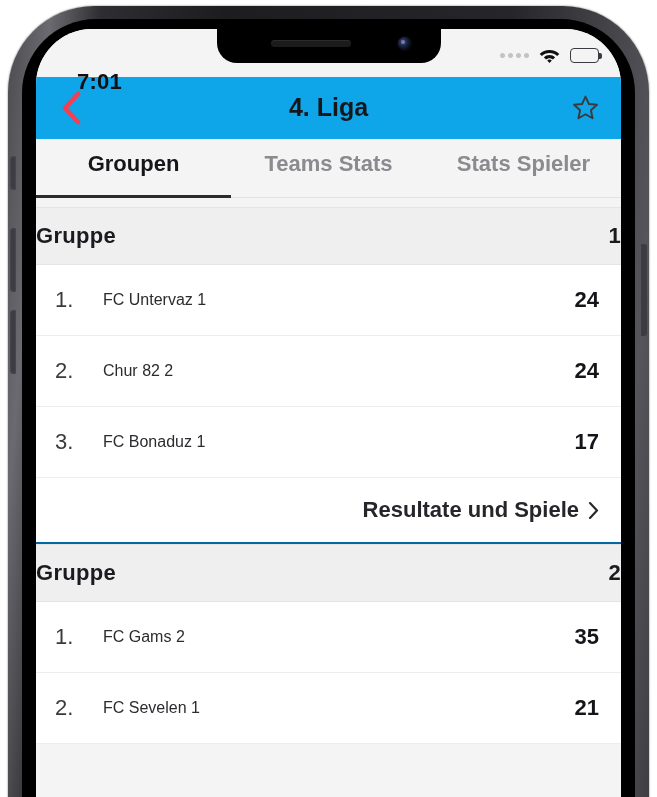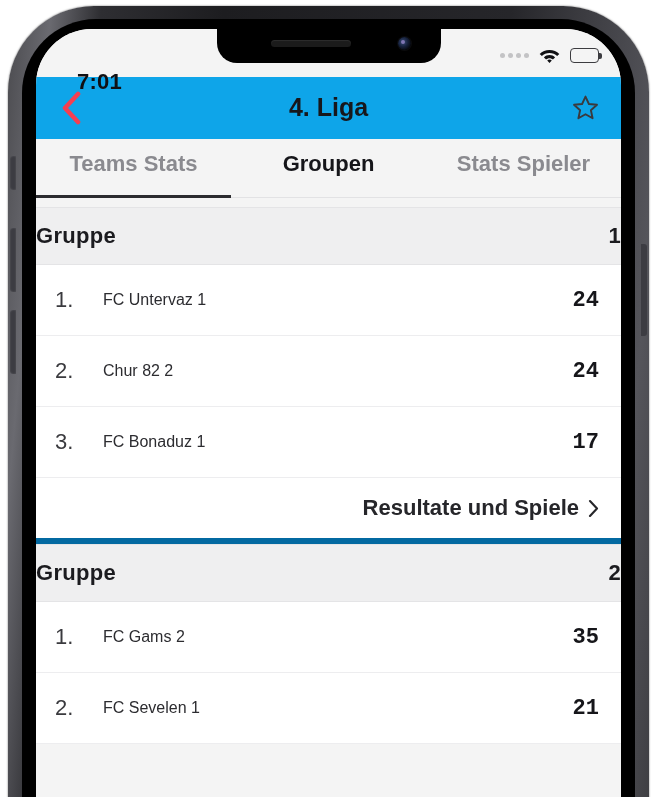--- a/index.html
+++ b/index.html
@@ -165,26 +165,26 @@
     width:48px; margin-left:19px;
     font-size:22px; color:#3a3a3e;
   }
   .row .team{
     flex:1;
     font-size:16px; color:#2c2c30;
   }
   .row .pts{
     margin-right:22px;
     font-size:22px; font-weight:700; color:#16161a;
-    min-width:34px; text-align:right;font-family:Liberation Mono, monospace;
+    min-width:34px; text-align:right;
   }
   .link-row{
     height:66px; background:#ffffff;
     display:flex; align-items:center; justify-content:flex-end;
-    border-bottom:6px solid #0369a1;
+    border-bottom:2px solid #0369a1;
     cursor:pointer;
   }
   .link-row .lbl{
     font-size:22px; font-weight:700; color:#26262a;
   }
   .link-row .chev{
     margin-left:9px; margin-right:22px;
     display:flex; align-items:center;
   }
 </style>
@@ -240,25 +240,25 @@
       <div class="nav-title">4. Liga</div>
       <div class="nav-star">
         <svg width="27" height="26" viewBox="0 0 27 26">
           <path d="M13.5 1.6 L16.9 9.0 L25.0 9.8 L18.9 15.3 L20.6 23.3 L13.5 19.2 L6.4 23.3 L8.1 15.3 L2.0 9.8 L10.1 9.0 Z" fill="none" stroke="#3a3a3e" stroke-width="1.9" stroke-linejoin="round"></path>
         </svg>
       </div>
     </div>
 
     <div class="tabs">
       <div class="tabs-hairline"></div>
+      <div class="tab t0 active">
+        <span>Groupen</span>
+      </div>
       <div class="tab t1">
         <span>Teams Stats</span>
-      </div>
-      <div class="tab t0 active">
-        <span>Groupen</span>
       </div>
       <div class="tab t2">
         <span>Stats Spieler</span>
       </div>
       <div class="tab-underline"></div>
     </div>
 
     <div class="list">
 
       <div class="group-header">

